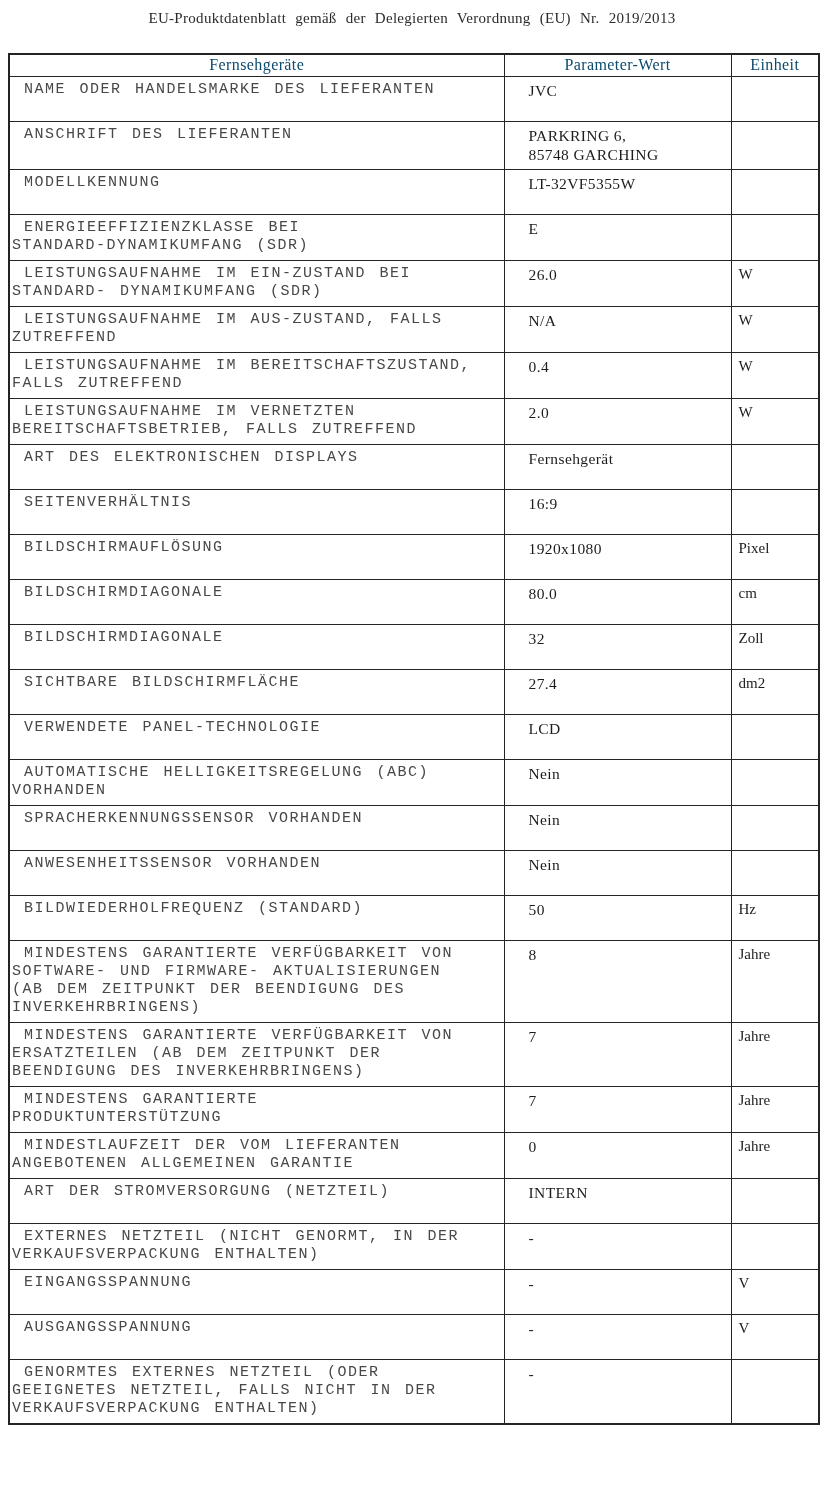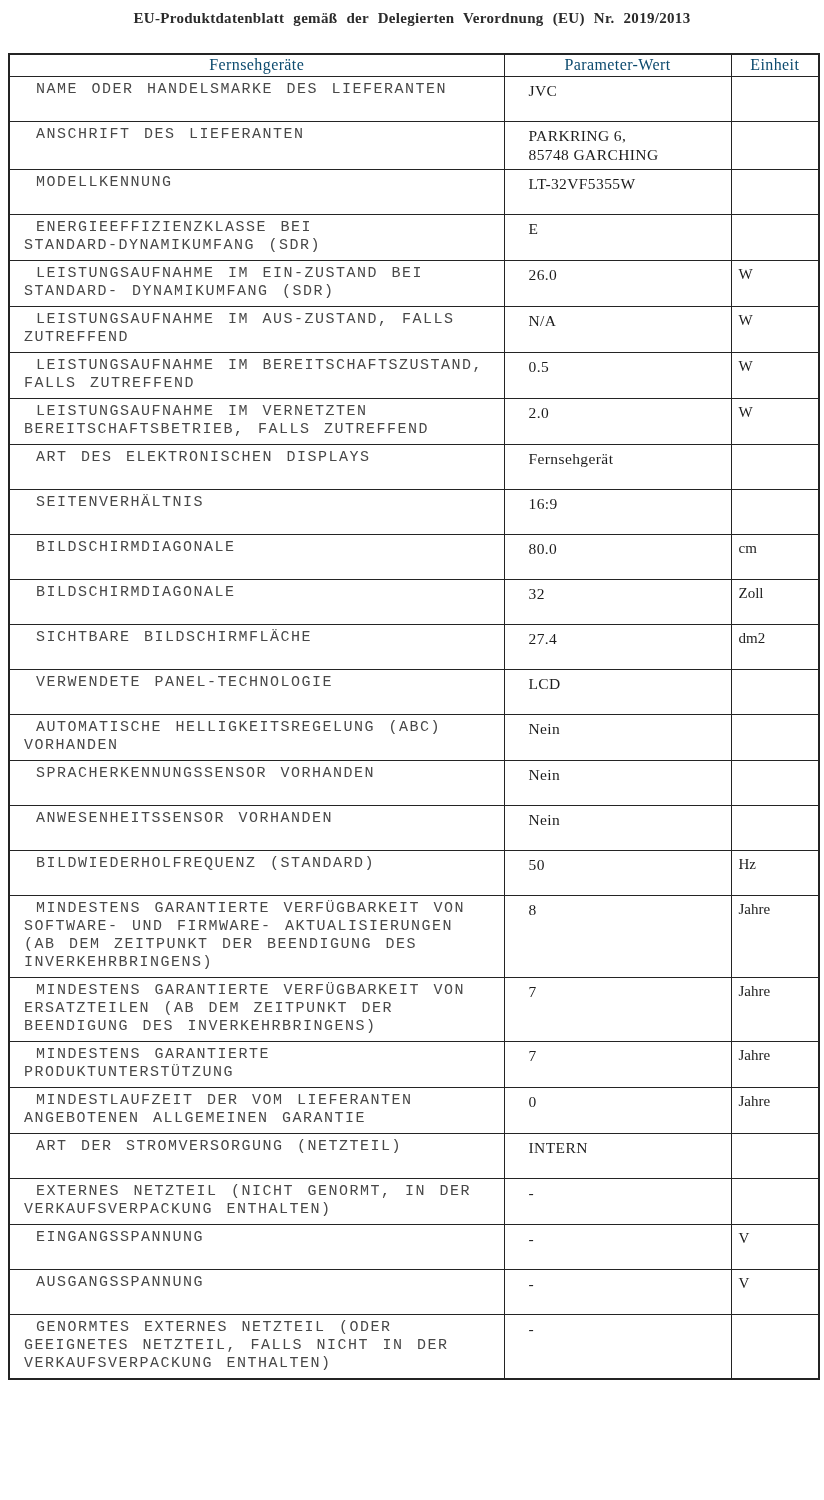--- a/index.html
+++ b/index.html
@@ -8,21 +8,21 @@
     background: #ffffff;
     width: 824px;
   }
   body {
     font-family: "Liberation Serif", serif;
     color: #1c1c1c;
   }
   .page-title {
     text-align: center;
     font-size: 15px;
-    font-weight: bold;
+    font-weight: normal;
     color: #2b2b2b;
     margin: 10px 0 0 0;
     word-spacing: 5px;
     letter-spacing: 0.3px;
   }
   table.datasheet {
     border-collapse: collapse;
     table-layout: fixed;
     width: 810px;
     margin: 26px 0 0 8px;
@@ -44,21 +44,21 @@
     text-align: center;
     letter-spacing: 0.4px;
   }
   td.cell-label {
     font-family: "Liberation Mono", "DejaVu Sans Mono", monospace;
     font-size: 15px;
     line-height: 18px;
     letter-spacing: 1.5px;
     word-spacing: 3px;
     color: #484848;
-    padding: 4px 4px 5px 14px;
+    padding: 4px 4px 5px 2px;
     text-indent: 12px;
     white-space: pre-line;
     height: 35px;
   }
   td.cell-value {
     font-size: 15.5px;
     line-height: 19px;
     letter-spacing: 0.4px;
     color: #1c1c1c;
     padding: 4px 4px 5px 24px;
@@ -120,38 +120,43 @@
   </tr>
       <tr>
     <td class="cell-label">LEISTUNGSAUFNAHME IM AUS-ZUSTAND, FALLS
 ZUTREFFEND</td>
     <td class="cell-value">N/A</td>
     <td class="cell-unit">W</td>
   </tr>
       <tr>
     <td class="cell-label">LEISTUNGSAUFNAHME IM BEREITSCHAFTSZUSTAND,
 FALLS ZUTREFFEND</td>
-    <td class="cell-value">0.5</td>
+    <td class="cell-value">0.4</td>
     <td class="cell-unit">W</td>
   </tr>
       <tr>
     <td class="cell-label">LEISTUNGSAUFNAHME IM VERNETZTEN
 BEREITSCHAFTSBETRIEB, FALLS ZUTREFFEND</td>
     <td class="cell-value">2.0</td>
     <td class="cell-unit">W</td>
   </tr>
       <tr>
     <td class="cell-label">ART DES ELEKTRONISCHEN DISPLAYS</td>
     <td class="cell-value">Fernsehgerät</td>
     <td class="cell-unit"></td>
   </tr>
       <tr>
     <td class="cell-label">SEITENVERHÄLTNIS</td>
     <td class="cell-value">16:9</td>
     <td class="cell-unit"></td>
+  </tr>
+      <tr>
+    <td class="cell-label">BILDSCHIRMAUFLÖSUNG</td>
+    <td class="cell-value">1920x1080</td>
+    <td class="cell-unit">Pixel</td>
   </tr>
       <tr>
     <td class="cell-label">BILDSCHIRMDIAGONALE</td>
     <td class="cell-value">80.0</td>
     <td class="cell-unit">cm</td>
   </tr>
       <tr>
     <td class="cell-label">BILDSCHIRMDIAGONALE</td>
     <td class="cell-value">32</td>
     <td class="cell-unit">Zoll</td>

